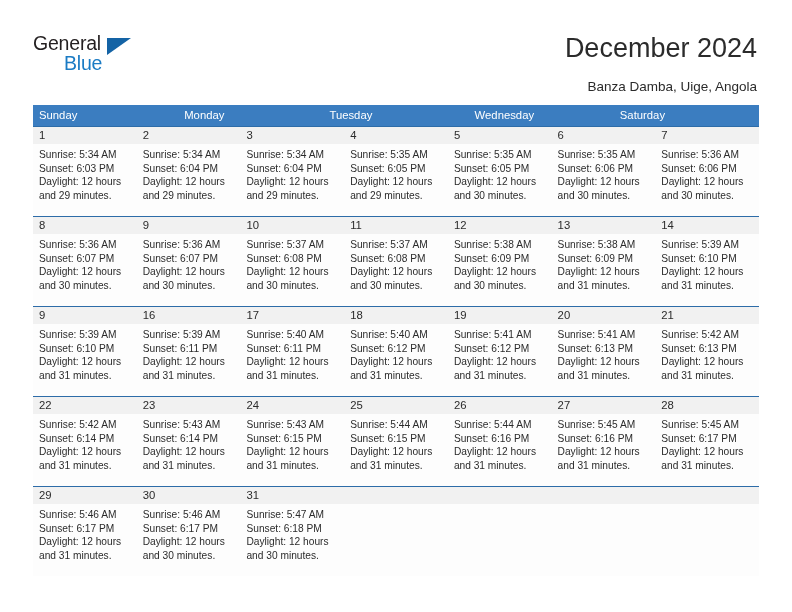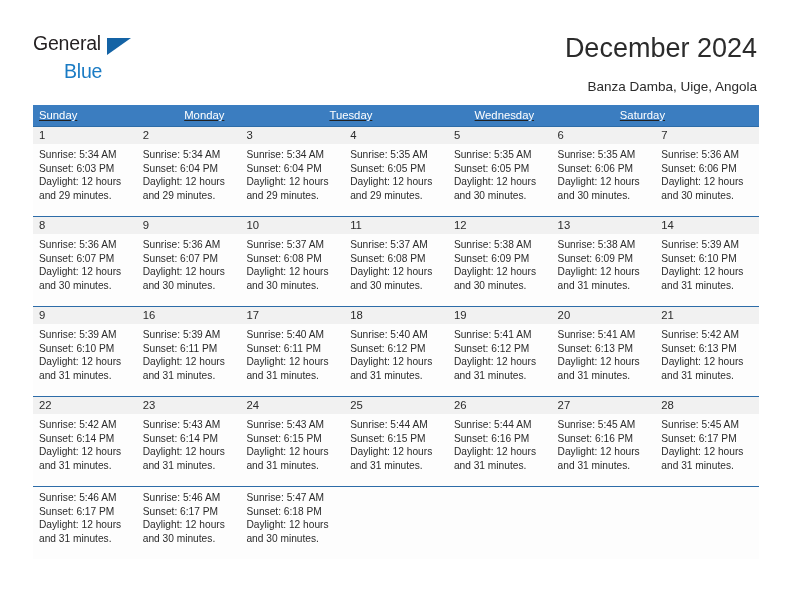--- a/index.html
+++ b/index.html
@@ -59,21 +59,20 @@
     border-bottom: 17px solid transparent;
   }
   .logo-blue {
     position: absolute;
     left: 31px;
     top: 20px;
     font-size: 19.5px;
     color: #1a7bc4;
     letter-spacing: -0.2px;
     font-family: "Liberation Sans", sans-serif;
-    margin-top: 8px;
   }
 
   .title {
     position: absolute;
     right: 35px;
     top: 33px;
     font-size: 27px;
     color: #2b2b2b;
     white-space: nowrap;
     font-weight: normal;
@@ -93,21 +92,20 @@
     left: 33px;
     top: 105px;
     width: 726px;
   }
 
   .weekday-row {
     display: flex;
     width: 100%;
     background: #3b7dc0;
     height: 21px;
-    text-decoration: underline;
   }
   .weekday {
     flex: 1 1 0;
     min-width: 0;
     color: #ffffff;
     font-size: 11.3px;
     line-height: 21px;
     padding-left: 6px;
     box-sizing: border-box;
     white-space: nowrap;
@@ -408,20 +406,29 @@
         <div class="cell">
           <div class="line">Sunrise: 5:45 AM</div>
           <div class="line">Sunset: 6:17 PM</div>
           <div class="line">Daylight: 12 hours</div>
           <div class="line">and 31 minutes.</div>
         </div>
       </div>
     </div>
 
     <div class="week">
+      <div class="daynum-row">
+        <div class="daynum">29</div>
+        <div class="daynum">30</div>
+        <div class="daynum">31</div>
+        <div class="daynum"></div>
+        <div class="daynum"></div>
+        <div class="daynum"></div>
+        <div class="daynum"></div>
+      </div>
       <div class="detail-row">
         <div class="cell">
           <div class="line">Sunrise: 5:46 AM</div>
           <div class="line">Sunset: 6:17 PM</div>
           <div class="line">Daylight: 12 hours</div>
           <div class="line">and 31 minutes.</div>
         </div>
         <div class="cell">
           <div class="line">Sunrise: 5:46 AM</div>
           <div class="line">Sunset: 6:17 PM</div>

